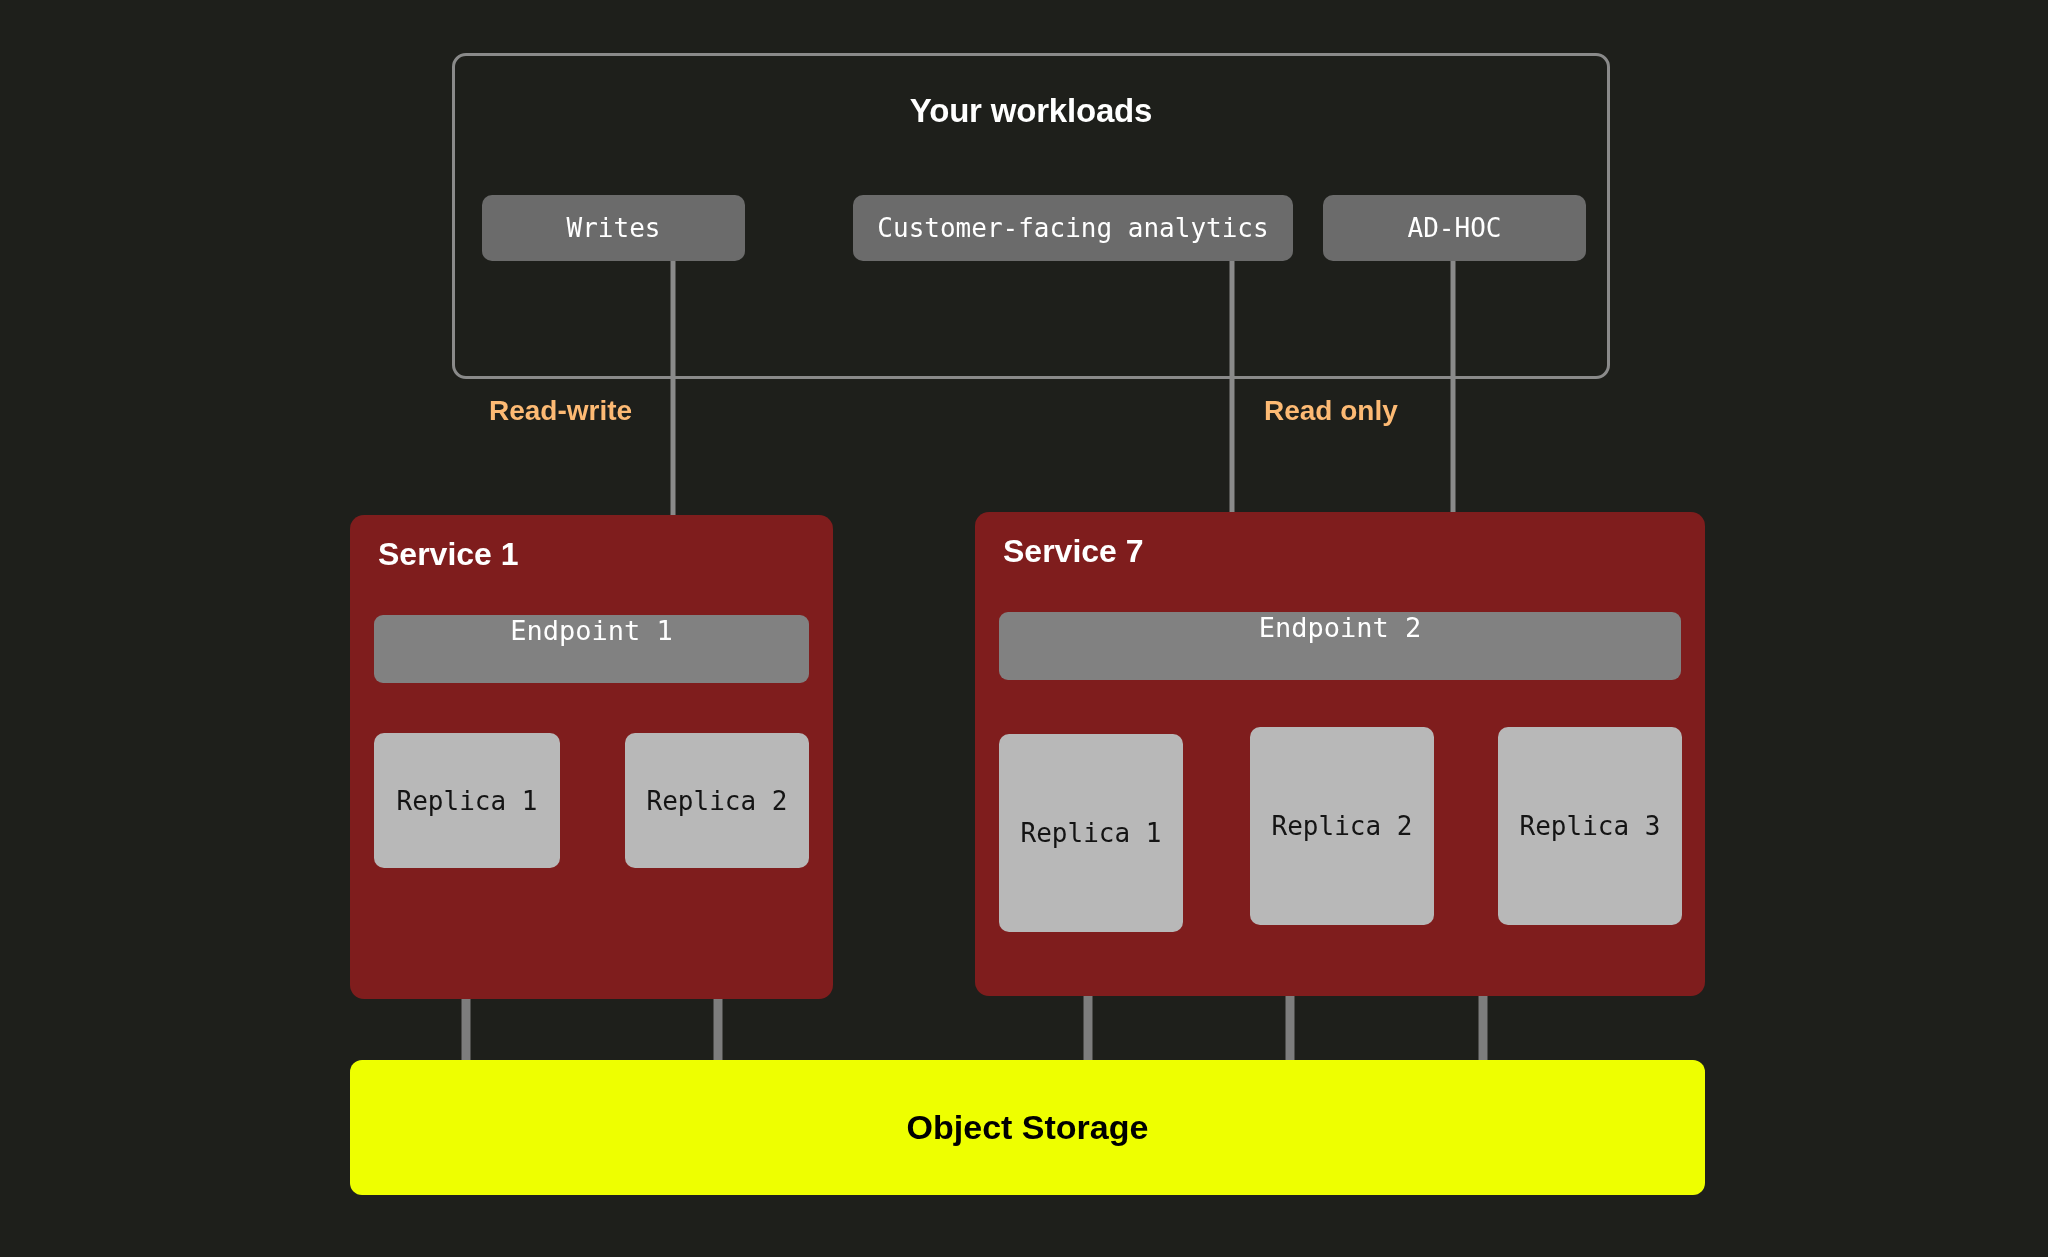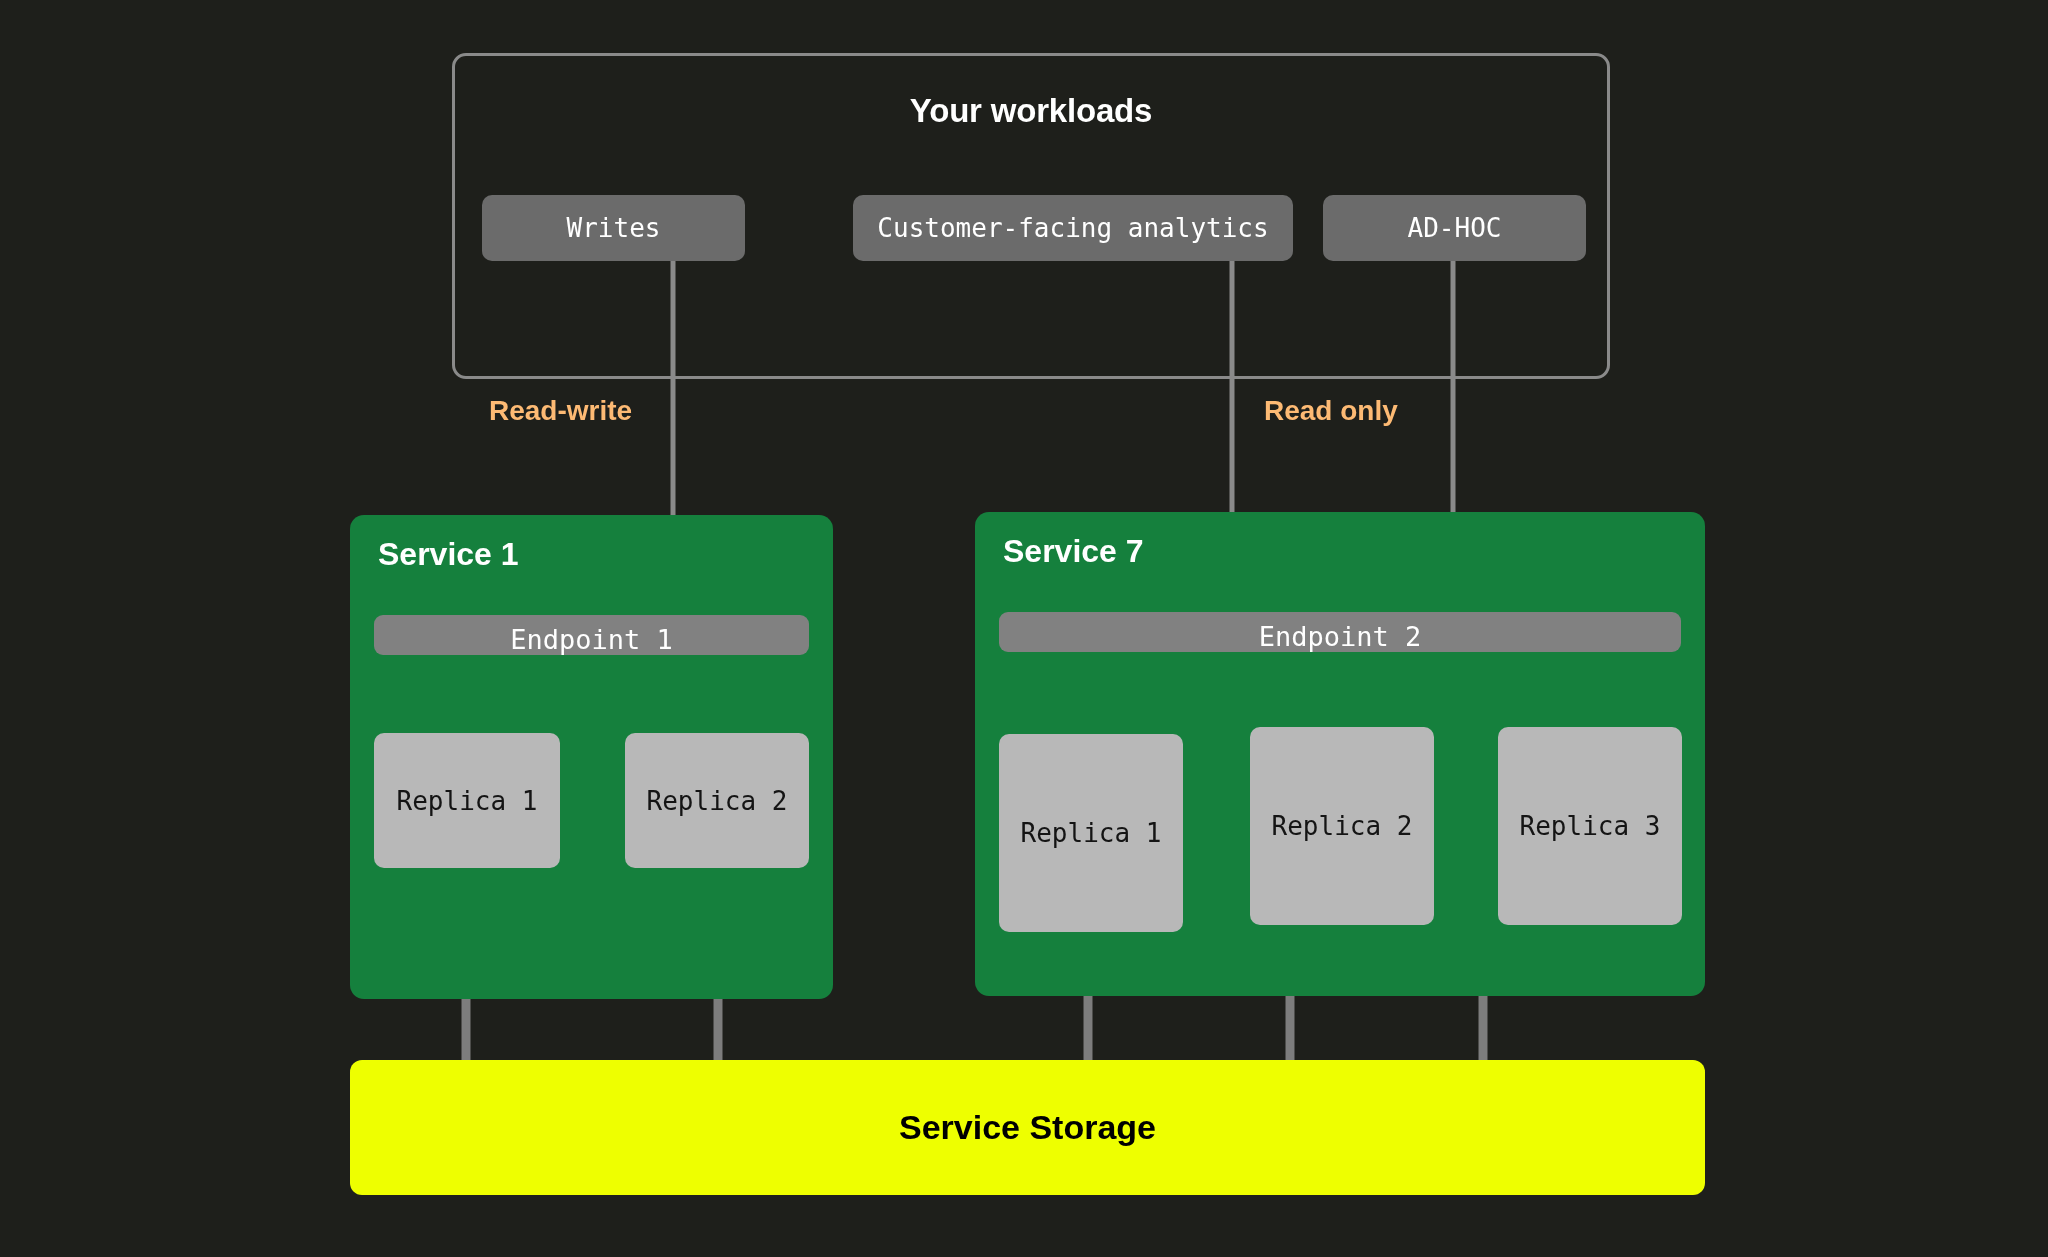--- a/index.html
+++ b/index.html
@@ -84,21 +84,21 @@
     white-space: nowrap;
     z-index: 4;
   }
   .edge-label-rw { left: 489px;  top: 395px; }
   .edge-label-ro { left: 1264px; top: 395px; }
 
   
   .service-panel {
     position: absolute;
     box-sizing: border-box;
-    background: #15803d;
+    background: #7f1d1d;
     border-radius: 14px;
     z-index: 2;
   }
   .service-1 { left: 350px;  top: 515px; width: 483px;  height: 484px; }
   .service-2 { left: 975px;  top: 512px; width: 730px;  height: 484px; }
 
   .service-title {
     position: absolute;
     left: 28px;
     top: 21px;
@@ -106,26 +106,26 @@
     font-size: 32px;
     font-weight: bold;
     font-family: "Liberation Sans", sans-serif;
   }
 
   .endpoint {
     position: absolute;
     box-sizing: border-box;
     background: #818181;
     border-radius: 9px;
-    height: 40px;
+    height: 68px;
     color: #ffffff;
     font-family: "DejaVu Sans Mono", monospace;
     font-size: 27px;
     display: flex;
-    align-items: flex-end;
+    align-items: flex-start;
     justify-content: center;
     z-index: 5;
   }
   .endpoint-1 { left: 24px; top: 100px; width: 435px; }
   .endpoint-2 { left: 24px; top: 100px; width: 682px; }
 
   .replica {
     position: absolute;
     box-sizing: border-box;
     background: #b8b8b8;
@@ -240,16 +240,16 @@
     </div>
     <div class="replica s2-r2">
       <span>Replica 2</span>
     </div>
     <div class="replica s2-r3">
       <span>Replica 3</span>
     </div>
   </div>
 
   <div class="object-storage">
-    <span class="object-storage-label">Service Storage</span>
+    <span class="object-storage-label">Object Storage</span>
   </div>
 
 </div>
 
 </body></html>

